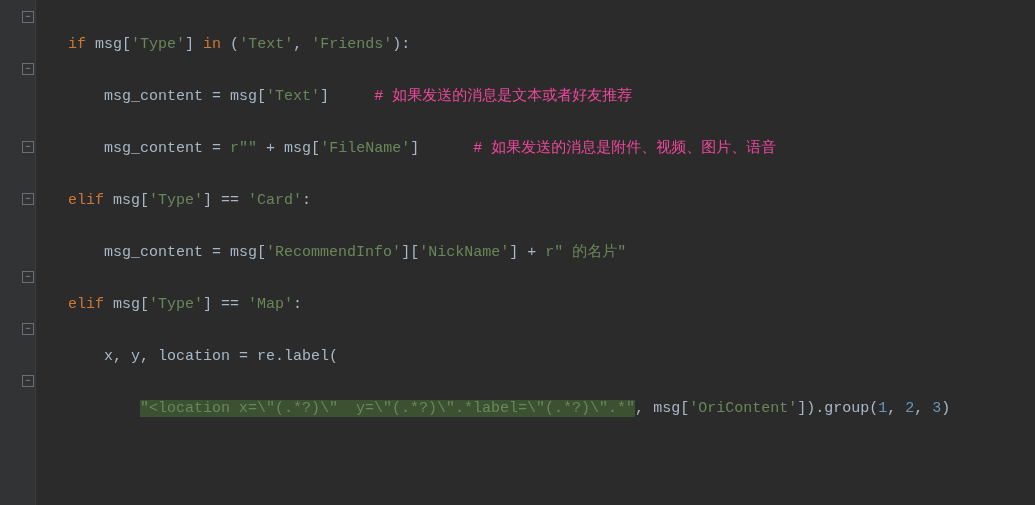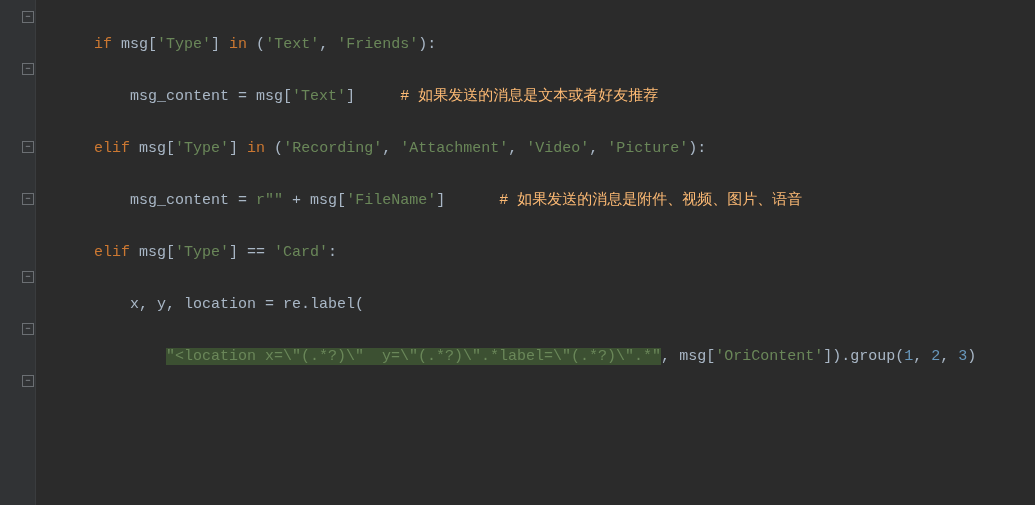--- a/index.html
+++ b/index.html
@@ -38,43 +38,44 @@
     position: absolute;
     left: 36px;
     top: 6px;
     right: 0;
     padding-left: 32px;
     white-space: pre;
   }
   .kw { color: #cc7832; }
   .s  { color: #6a8759; }   
   .nm { color: #6897bb; }   
-  .cm { color: #fdba74; } 
+  .cm { color: #ec4899; } 
   .hl { background: #3c5032; }
-  .line { height: 26px; margin-left: 26px; }
+  .line { height: 26px; }
 </style>
 </head>
 <body>
 
 <div class="gutter">
   <div class="fold-icon" style="top:11px">−</div>
   <div class="fold-icon" style="top:63px">−</div>
   <div class="fold-icon" style="top:141px">−</div>
   <div class="fold-icon" style="top:193px">−</div>
   <div class="fold-icon" style="top:271px">−</div>
   <div class="fold-icon" style="top:323px">−</div>
   <div class="fold-icon" style="top:375px">−</div>
 </div>
 
 <div class="code-area">
 <div class="line"><span class="kw">if</span> <span>msg</span>[<span class="s">'Type'</span>] <span class="kw">in</span> (<span class="s">'Text'</span>, <span class="s">'Friends'</span>):</div>
 <div class="line">    <span>msg_content</span> = <span>msg</span>[<span class="s">'Text'</span>]     <span class="cm"># 如果发送的消息是文本或者好友推荐</span></div>
-<div class="line"><span class="kw">elif</span> <span>msg</span>[<span class="s">'Type'</span>] <span class="kw">in</span> (<span class="s">'Recording'</span>, <span class="s">'Attachment'</span>, <span class="s">'Video'</span>, <span class="s">'Picture'</span>):</div>
 <div class="line">    <span>msg_content</span> = <span class="s">r""</span> + <span>msg</span>[<span class="s">'FileName'</span>]      <span class="cm"># 如果发送的消息是附件、视频、图片、语音</span></div>
 <div class="line"><span class="kw">elif</span> <span>msg</span>[<span class="s">'Type'</span>] == <span class="s">'Card'</span>:</div>
+<div class="line">    <span>msg_content</span> = <span>msg</span>[<span class="s">'RecommendInfo'</span>][<span class="s">'NickName'</span>] + <span class="s">r" 的名片"</span></div>
+<div class="line"><span class="kw">elif</span> <span>msg</span>[<span class="s">'Type'</span>] == <span class="s">'Map'</span>:</div>
 <div class="line">    <span>x, y, location</span> = <span>re.label(</span></div>
 <div class="line">        <span class="s hl">"&lt;location x=\"(.*?)\"  y=\"(.*?)\".*label=\"(.*?)\".*"</span>, <span>msg</span>[<span class="s">'OriContent'</span>])<span>.group(</span><span class="nm">1</span>, <span class="nm">2</span>, <span class="nm">3</span>)</div>
 
 
 
 
 
 
 
 

